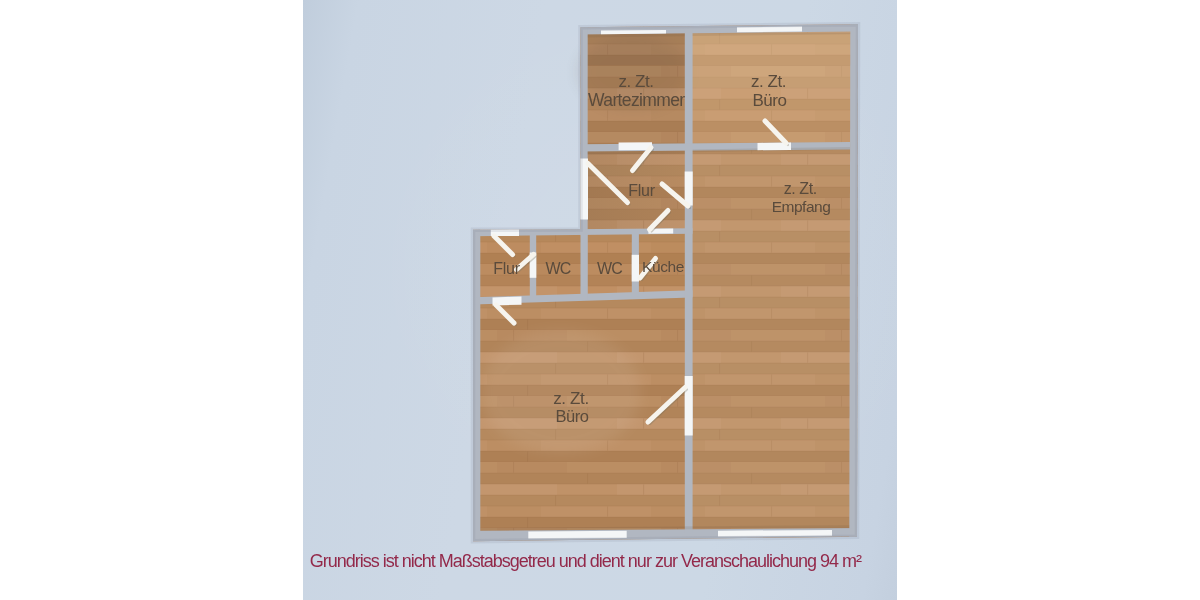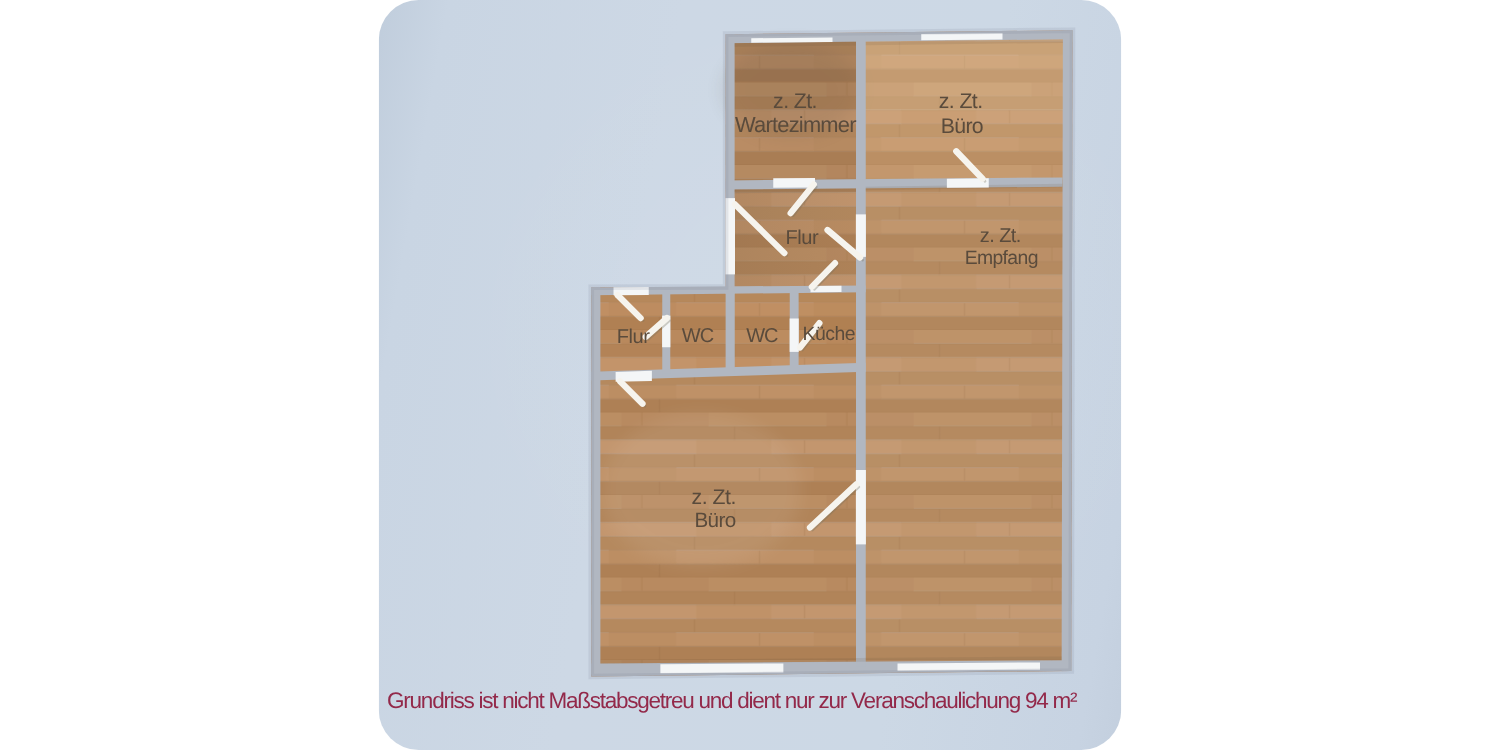--- a/index.html
+++ b/index.html
@@ -1,21 +1,20 @@
 <!DOCTYPE html>
 <html><head>
 <meta charset="utf-8">
 <style>
   html,body{margin:0;padding:0;background:#ffffff;width:1200px;height:600px;overflow:hidden;}
   body{font-family:"Liberation Sans", sans-serif;}
   #photo{position:absolute;left:303px;top:0;width:594px;height:600px;
     background:
       radial-gradient(ellipse 430px 400px at 60% 45%, rgba(255,255,255,0.07), rgba(255,255,255,0) 72%),
       linear-gradient(100deg, #c0cddc 0%, #c9d5e3 8%, #cdd8e5 35%, #ccd8e5 72%, #c7d3e2 95%, #c3cfde 100%);
-    border-radius: 32px;
   }
   svg{position:absolute;left:0;top:0;filter:blur(0.55px);}
   .lbl{fill:#5a4b3c;font-family:"Liberation Sans",sans-serif;}
 </style>
 </head>
 <body>
 
 <div id="photo">
 <svg width="594" height="600" viewBox="0 0 594 600">
 <defs>

